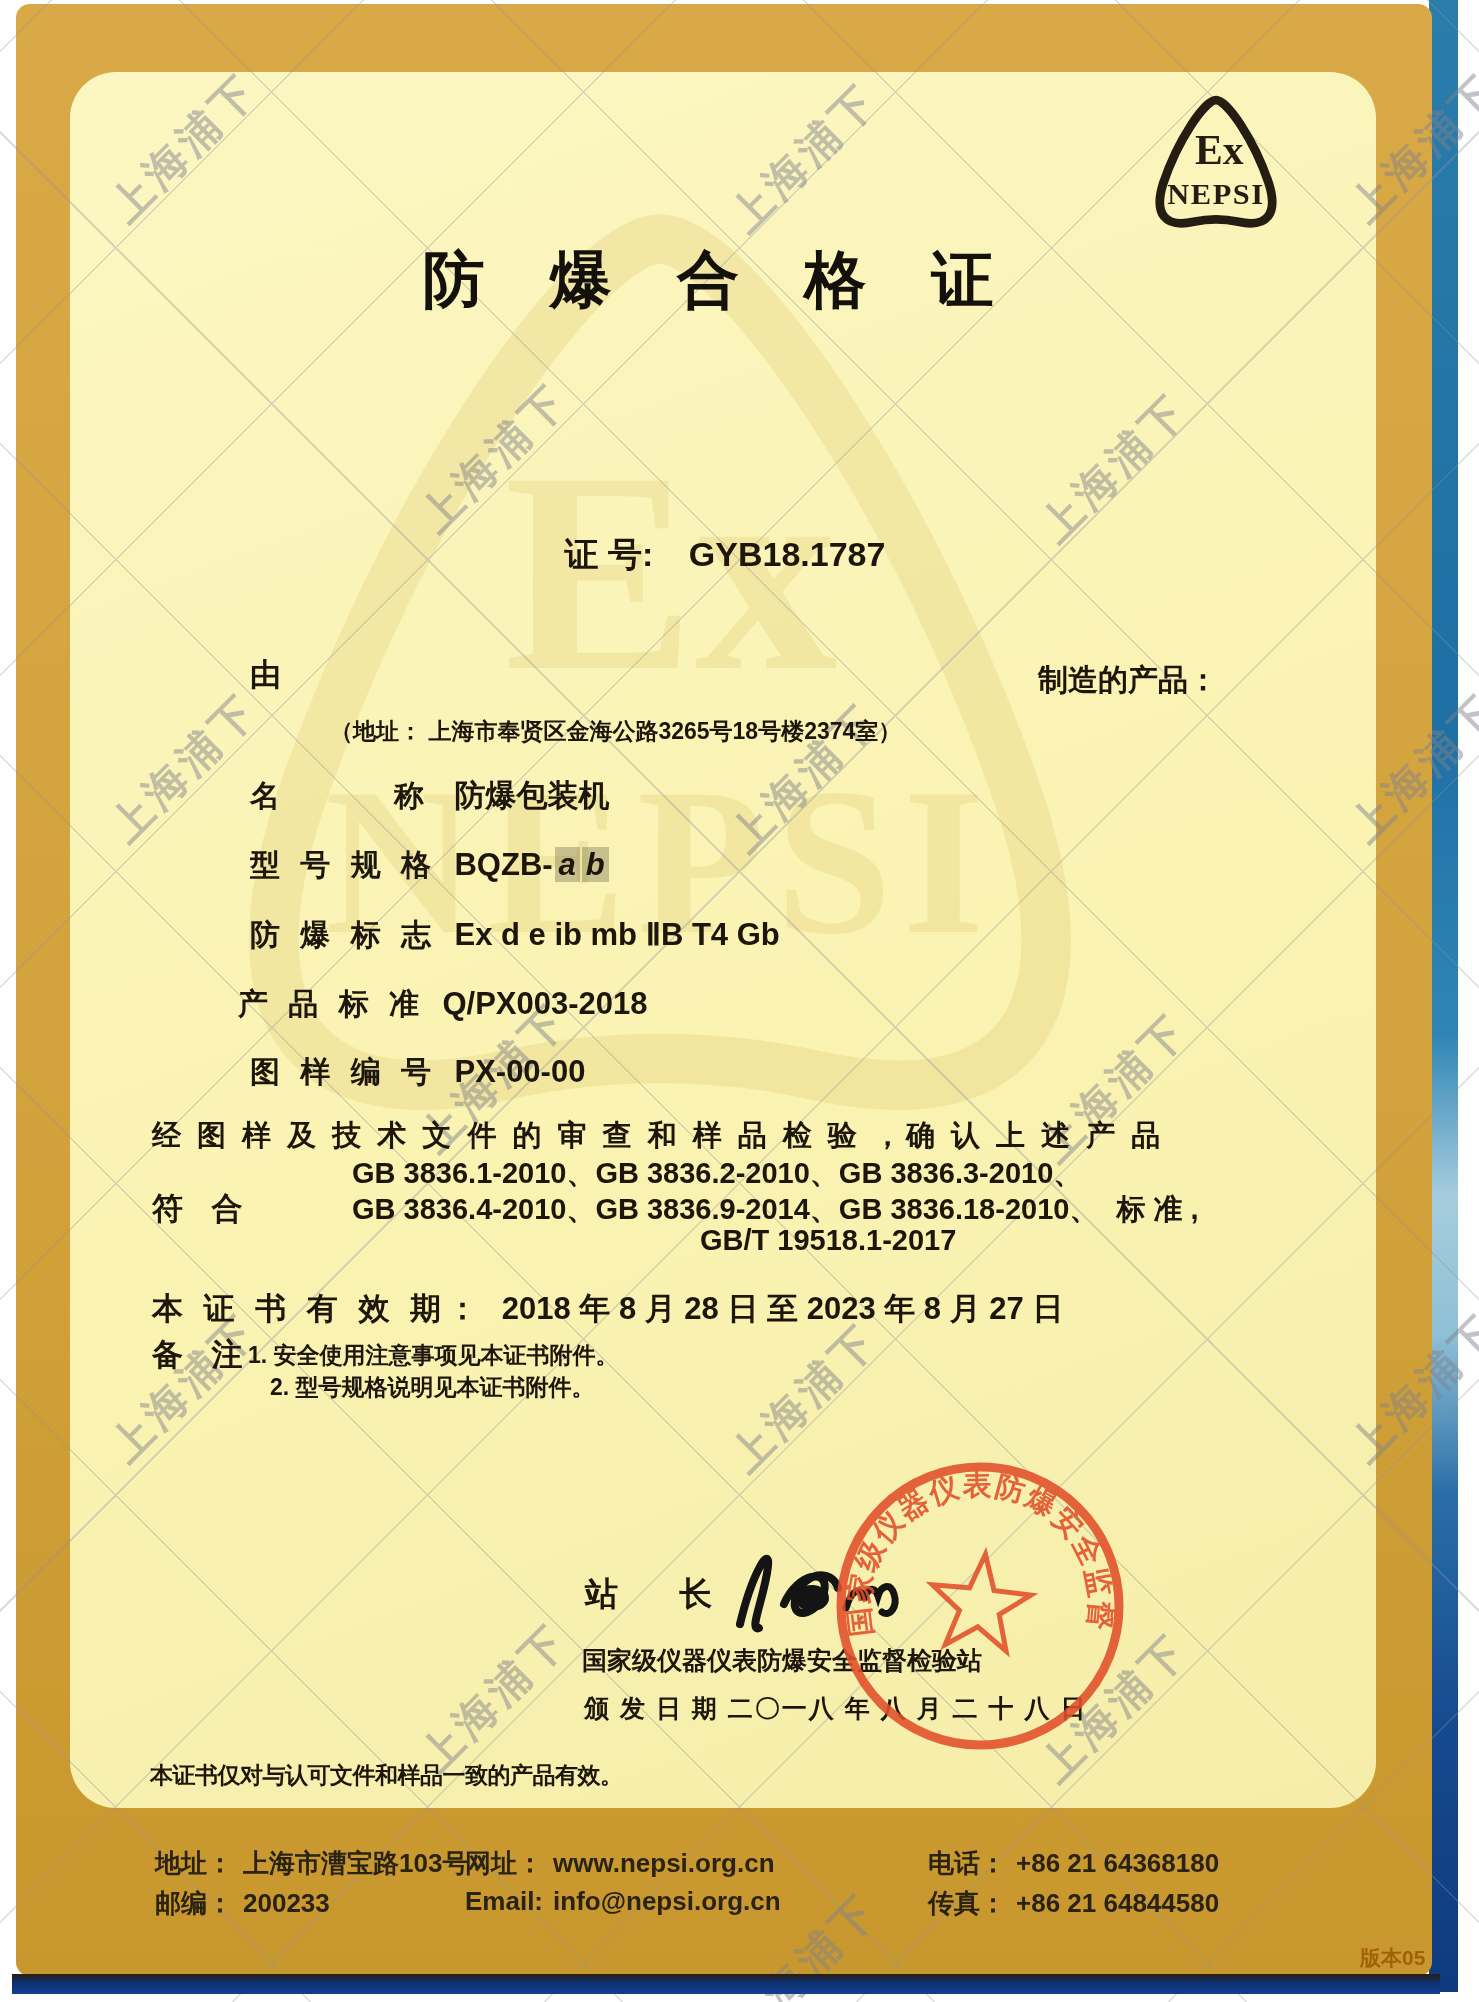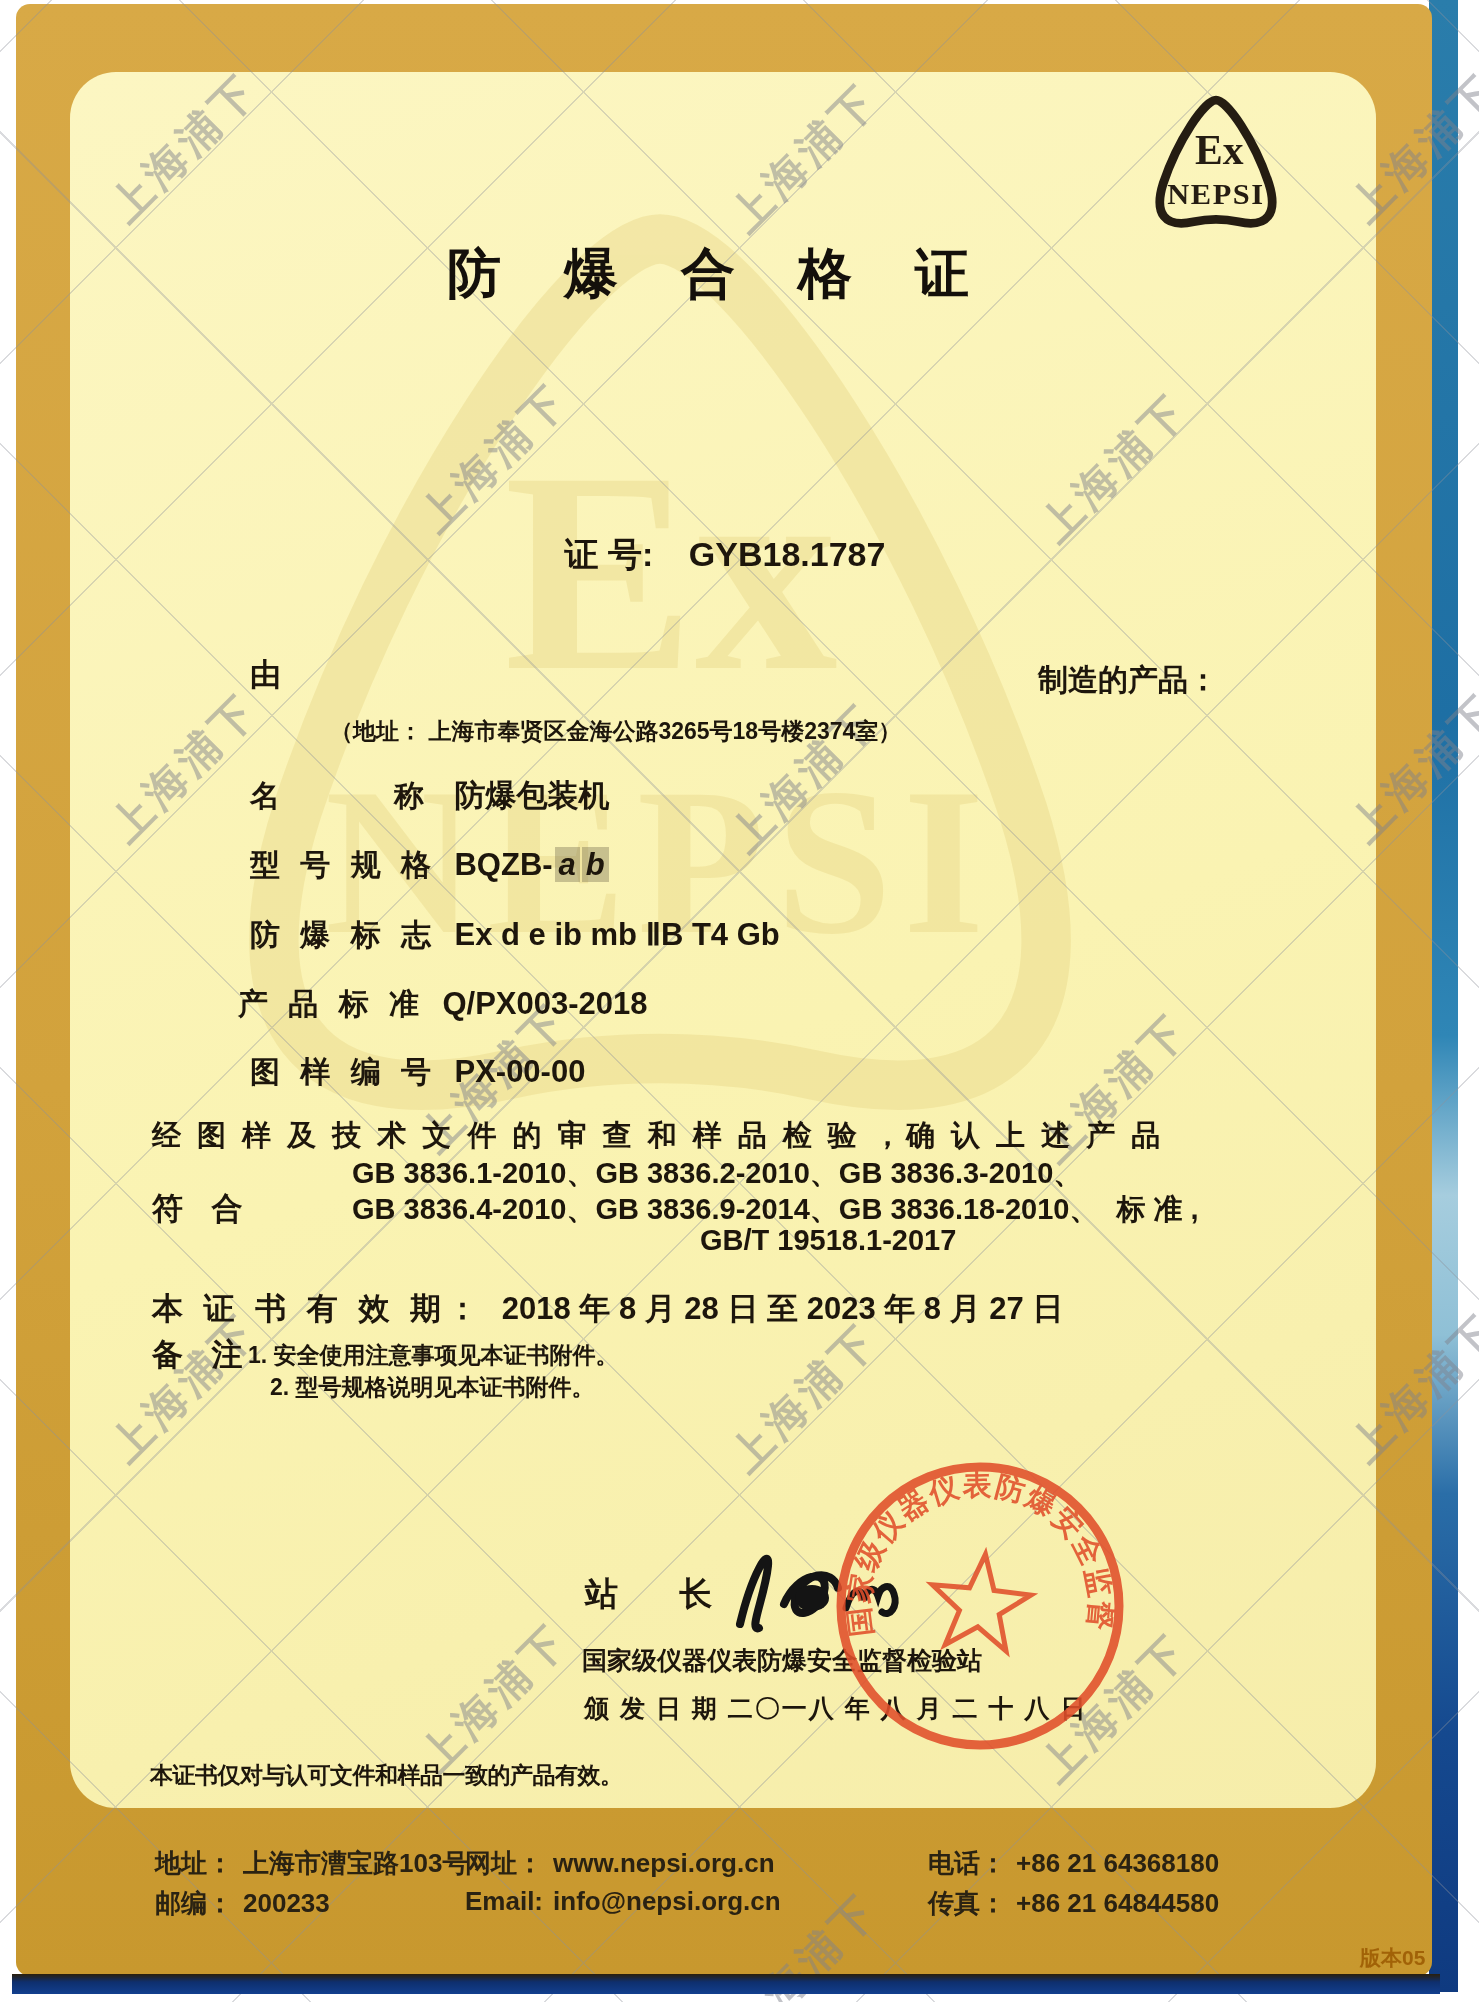--- a/index.html
+++ b/index.html
@@ -22,21 +22,21 @@
   
   .biglogo{position:absolute;left:40px;top:50px;width:1100px;height:1180px;opacity:.45;}
   
   .lines{left:0;top:0;width:1479px;height:2002px;z-index:3;opacity:.32;pointer-events:none;
     background-image:repeating-linear-gradient(45deg,transparent 0 219px,#8d929c 219px 220.5px),
                      repeating-linear-gradient(-45deg,transparent 0 219px,#8d929c 219px 220.5px);}
   .wm{position:absolute;transform:rotate(-45deg);font-size:42px;font-weight:600;letter-spacing:5px;
       color:rgba(128,130,140,.48);white-space:nowrap;z-index:3;pointer-events:none;}
   
   .corner-logo{left:1136px;top:92px;width:160px;height:154px;z-index:5;}
-  .title{left:190px;top:238px;width:1060px;text-align:center;font-size:54px;font-weight:700;
+  .title{left:190px;top:238px;width:1060px;text-align:center;font-size:62px;font-weight:700;
          letter-spacing:24px;color:#14100b;z-index:5;}
   .certline{left:425px;top:532px;width:600px;text-align:center;font-size:34px;font-weight:700;z-index:5;}
   .flabel{display:inline-block;width:200px;letter-spacing:6px;font-size:30px;font-weight:700;}
   .fvalue{font-size:31px;font-weight:700;}
   .variant{font-style:italic;background:rgba(104,94,70,.35);padding:0 4px;margin-left:2px;}
   .ftr{font-size:26px;font-weight:700;color:#2a2212;z-index:5;}
   .ftr .lbl{margin-right:10px;}
   svg text{font-family:"Liberation Serif",serif;}
 </style>
 </head>

